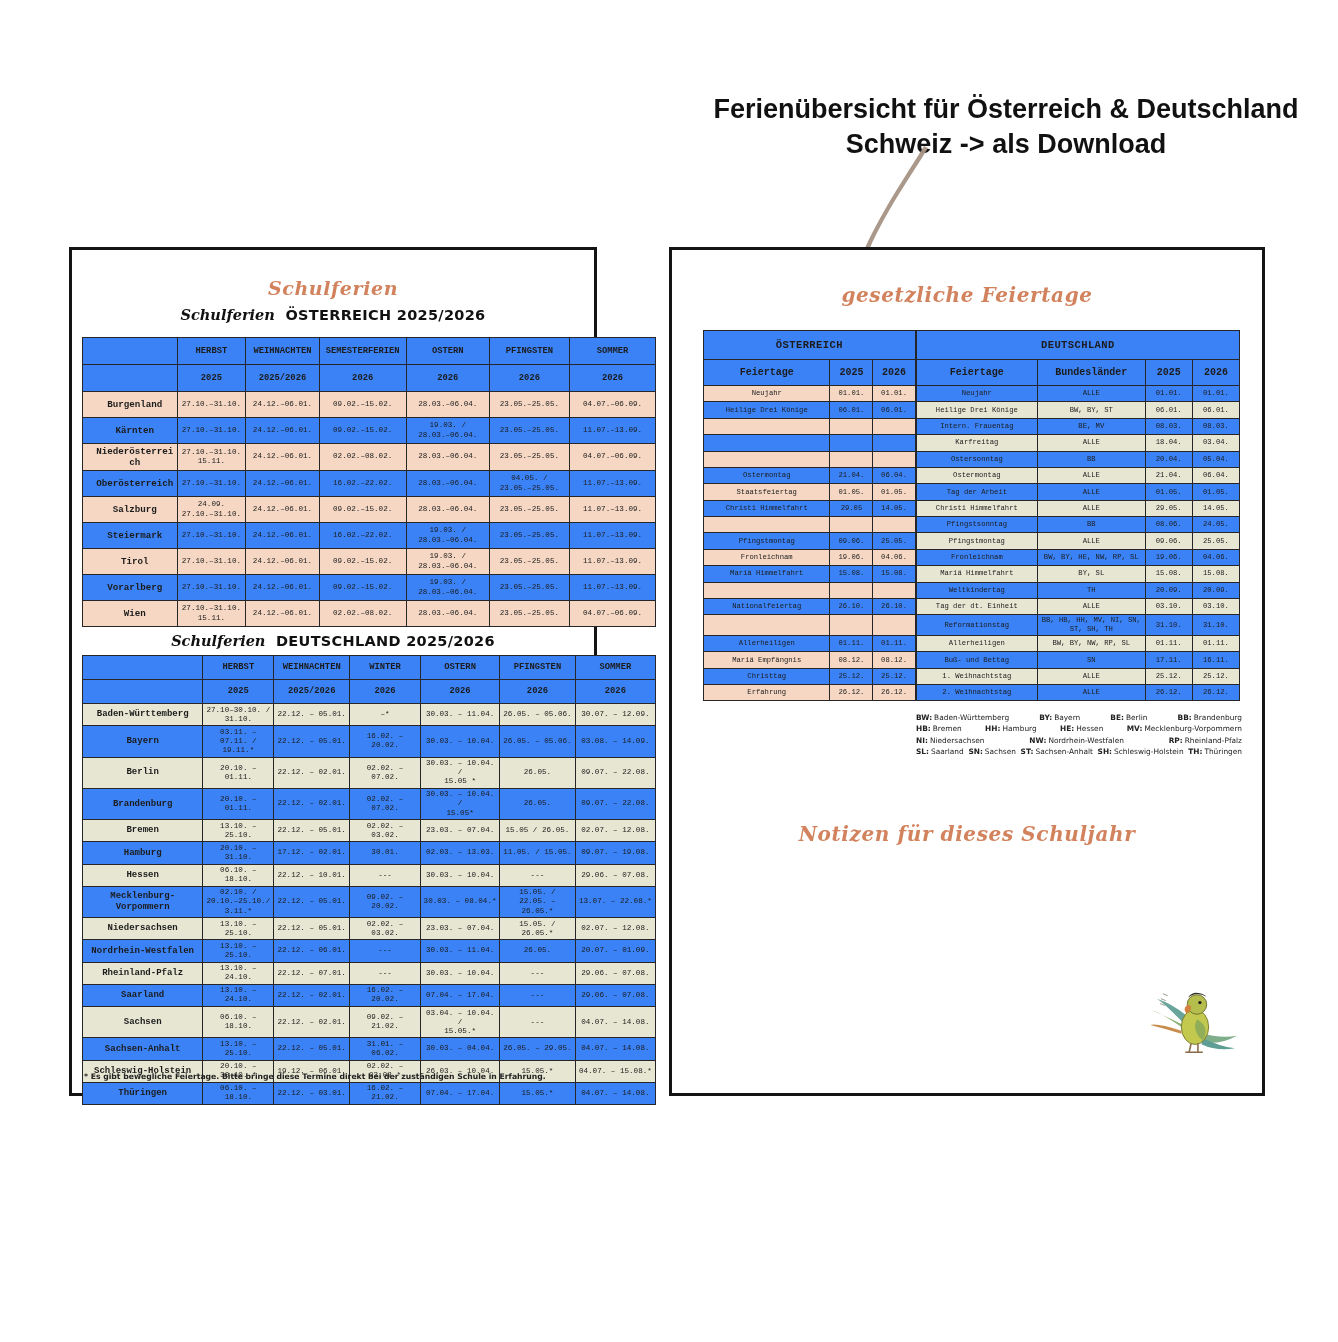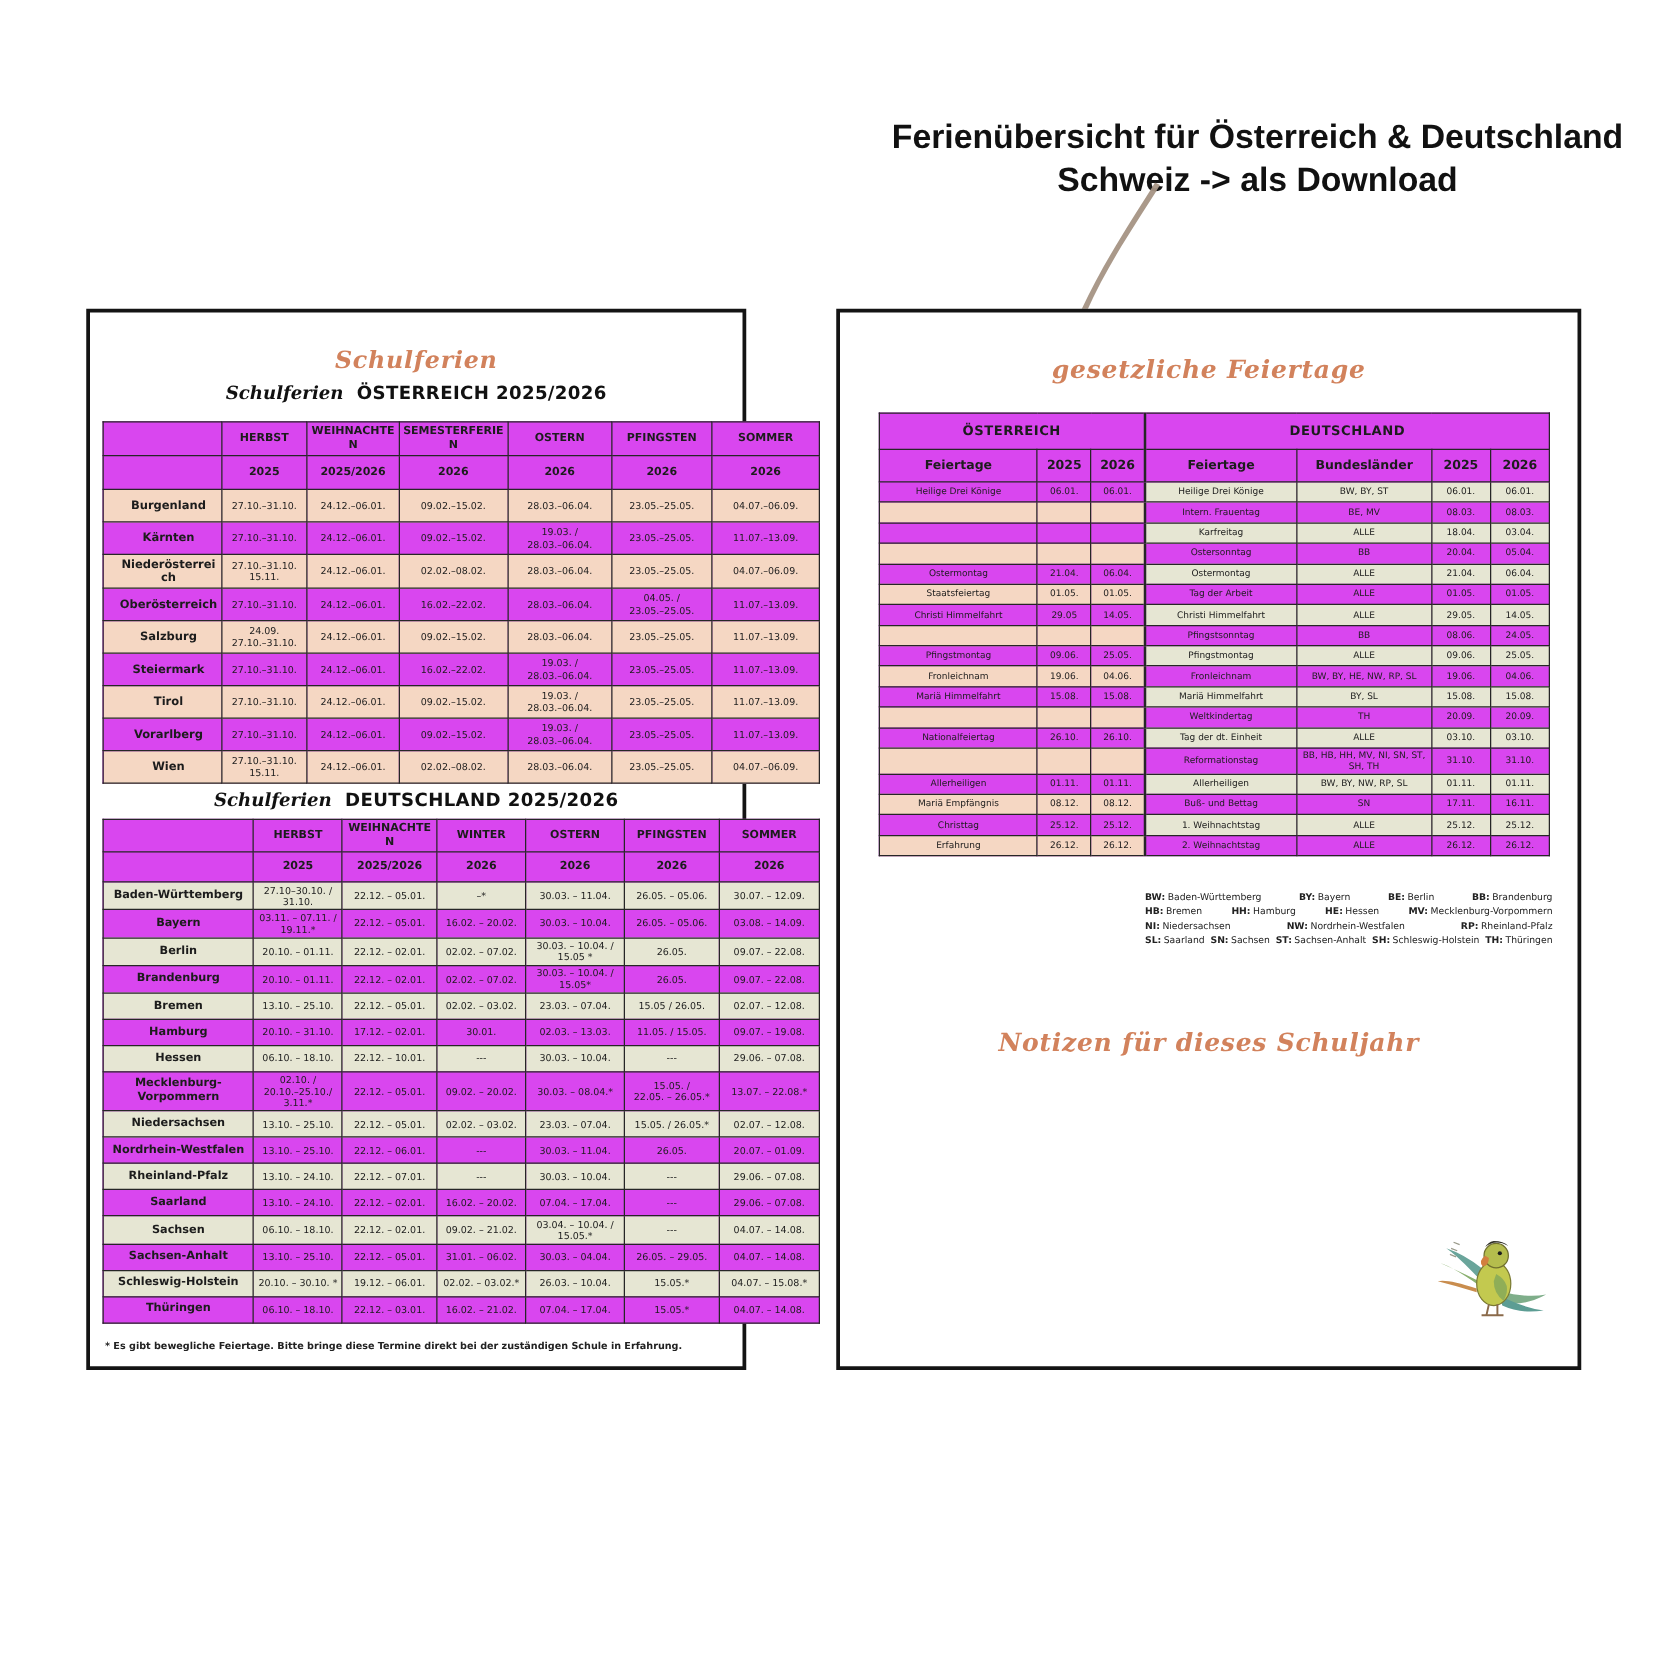--- a/index.html
+++ b/index.html
@@ -23,21 +23,21 @@
   .page-right{left:669px;width:596px;}
   .script-h{
     position:absolute;left:0;right:0;text-align:center;
     font-family:"DejaVu Serif",serif;font-style:italic;font-weight:bold;
     color:var(--accent,#d2825c);letter-spacing:.6px;
   }
   .tbl-title{position:absolute;left:0;right:0;text-align:center;font-size:14.5px;color:#111;}
   .tbl-title .script{font-family:"DejaVu Serif",serif;font-style:italic;font-weight:bold;margin-right:6px;}
   .tbl-title .rest{font-weight:bold;letter-spacing:.3px;}
   
-  table.tbl{border-collapse:collapse;table-layout:fixed;position:absolute;background:#d946ef;}
+  table.tbl{border-collapse:collapse;table-layout:fixed;position:absolute;background:#3b82f6;font-family:Liberation Mono, monospace;}
   .tbl th,.tbl td{
     border:1.4px solid #262626;text-align:center;vertical-align:middle;
     padding:2px 2px;white-space:pre-line;word-wrap:break-word;line-height:1.2;
   }
   .tbl .pink{background:var(--pink,#f5d7c3);}
   .tbl .green{background:var(--green,#e6e6d3);}
   #tbl-at{left:10px;top:87px;width:574px;font-size:7.6px;}
   #tbl-at th{font-size:8.8px;height:22px;}
   #tbl-at td{height:21px;}
   #tbl-at td.c-label{font-weight:bold;font-size:9.2px;padding-left:12px;}
@@ -421,20 +421,29 @@
           <th class="col-h">2025</th>
           <th class="col-h">2026</th>
           <th class="col-h sep-left">Feiertage</th>
           <th class="col-h">Bundesländer</th>
           <th class="col-h">2025</th>
           <th class="col-h">2026</th>
         </tr>
       </thead>
       <tbody>
         <tr>
+          <td class="pink">Neujahr</td>
+          <td class="pink">01.01.</td>
+          <td class="pink">01.01.</td>
+          <td class="sep-left">Neujahr</td>
+          <td class="">ALLE</td>
+          <td class="">01.01.</td>
+          <td class="">01.01.</td>
+        </tr>
+        <tr>
           <td class="">Heilige Drei Könige</td>
           <td class="">06.01.</td>
           <td class="">06.01.</td>
           <td class="green sep-left">Heilige Drei Könige</td>
           <td class="green">BW, BY, ST</td>
           <td class="green">06.01.</td>
           <td class="green">06.01.</td>
         </tr>
         <tr>
           <td class="pink"></td>

